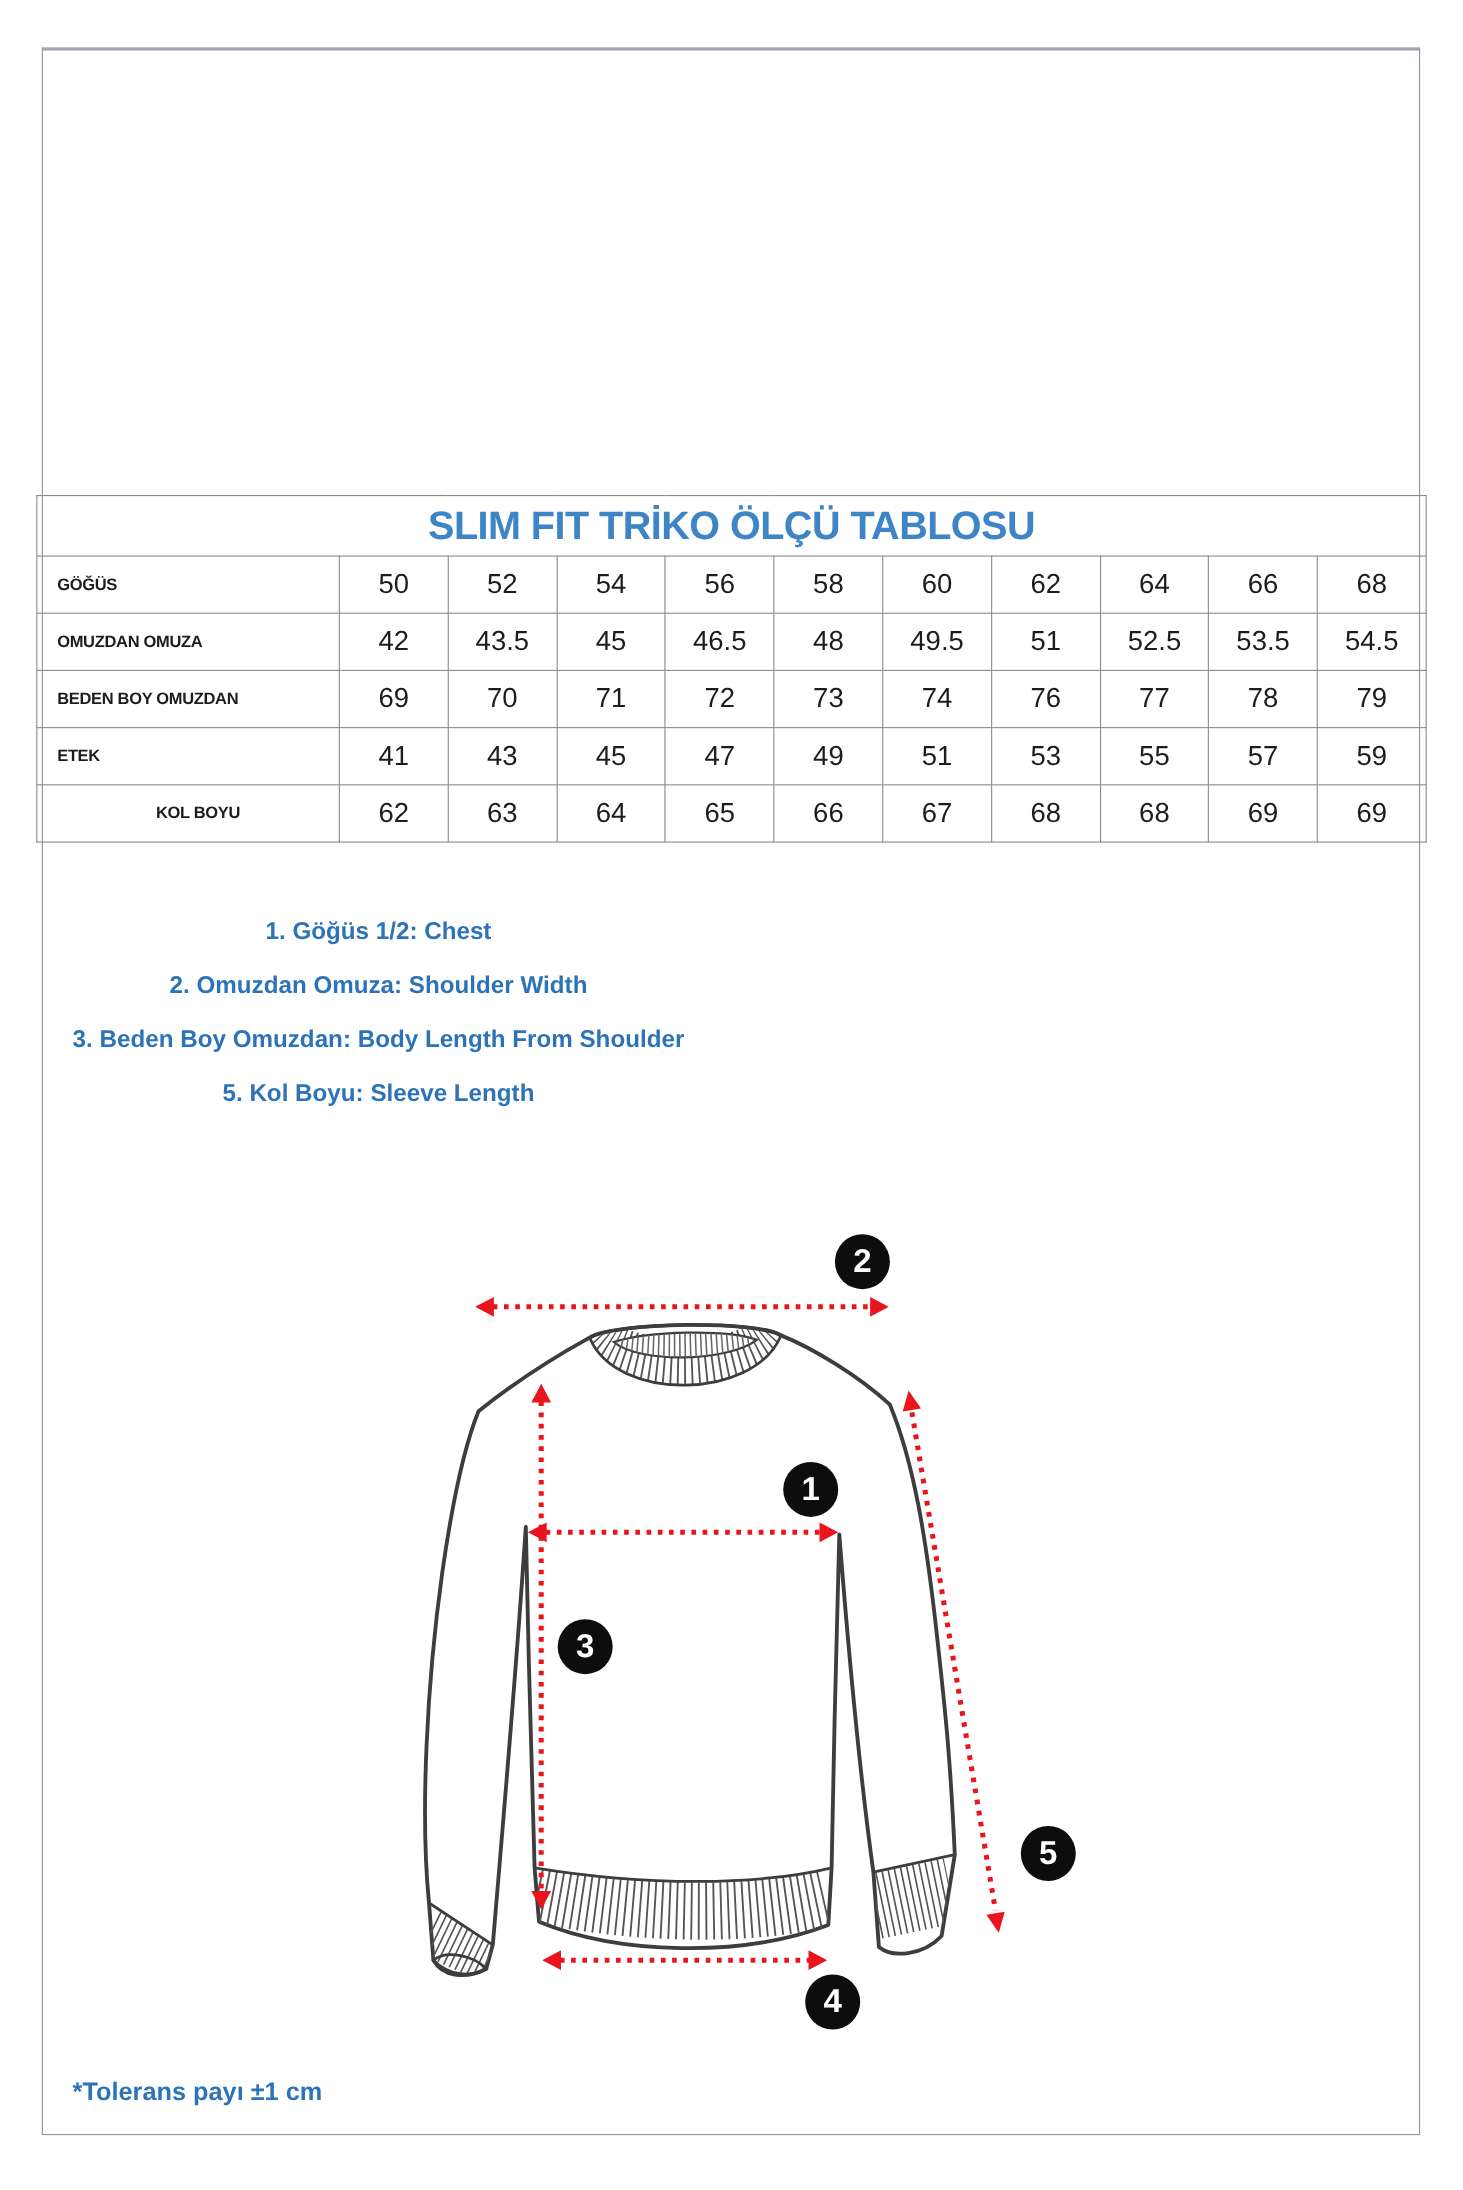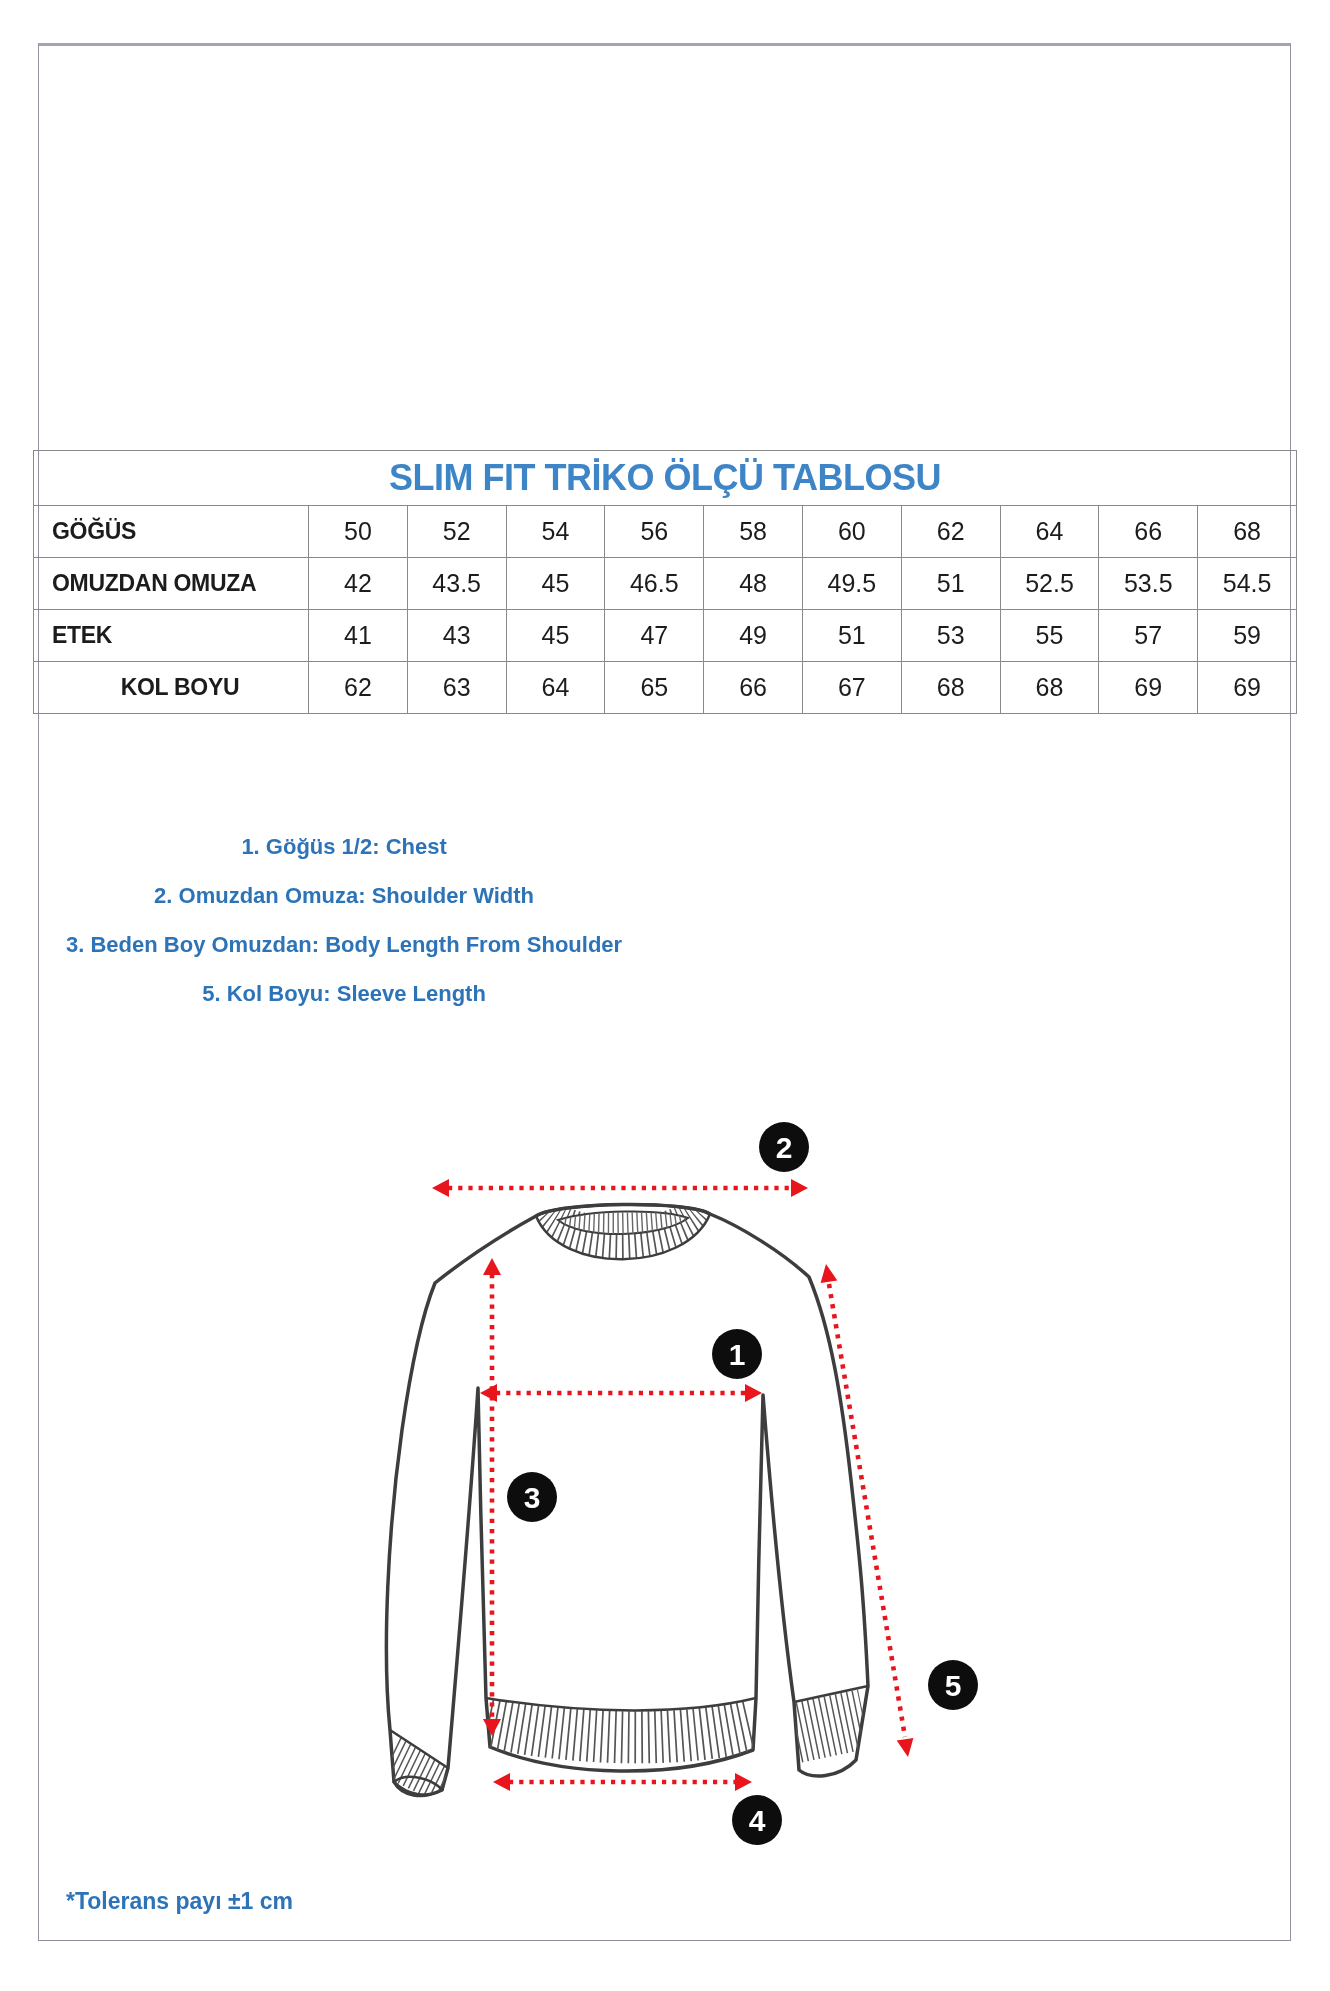--- a/index.html
+++ b/index.html
@@ -10,21 +10,21 @@
   .frame{position:absolute;left:38px;top:43px;width:1253px;height:1898px;
          border:1px solid #94919f;border-top:3px solid #a7a4b2;box-sizing:border-box;}
 
   
   .size-table{position:absolute;left:33px;top:450px;width:1264px;
               border-collapse:collapse;table-layout:fixed;color:#1c1c1c;}
   .size-table td{border:1px solid #8a8a8a;text-align:center;vertical-align:middle;
                  height:51px;font-size:25px;font-weight:400;padding:0;}
   .size-table td.title-cell{height:54px;font-size:36px;font-weight:700;
                  color:#3d85c6;letter-spacing:-0.5px;}
-  .size-table td.lbl{text-align:left;padding-left:18px;font-weight:700;font-size:23px;
+  .size-table td.lbl{text-align:left;padding-left:18px;font-weight:700;font-size:15px;
                  letter-spacing:-0.3px;}
   .size-table td.beden{font-size:24px;}
   .size-table tr.kol td{border-top-color:#c9c9c9;text-align:center;}
 
   
   .legend{position:absolute;left:66px;top:822px;color:#2d73b8;
           font-size:22px;font-weight:700;}
   .legend-item{height:49px;line-height:49px;white-space:nowrap;text-align:center;}
 
   
@@ -77,20 +77,33 @@
     <td>42</td>
     <td>43.5</td>
     <td>45</td>
     <td>46.5</td>
     <td>48</td>
     <td>49.5</td>
     <td>51</td>
     <td>52.5</td>
     <td>53.5</td>
     <td>54.5</td>
+  </tr>
+  <tr>
+    <td class="lbl">BEDEN BOY OMUZDAN</td>
+    <td>69</td>
+    <td>70</td>
+    <td>71</td>
+    <td>72</td>
+    <td>73</td>
+    <td>74</td>
+    <td>76</td>
+    <td>77</td>
+    <td>78</td>
+    <td>79</td>
   </tr>
   <tr>
     <td class="lbl">ETEK</td>
     <td>41</td>
     <td>43</td>
     <td>45</td>
     <td>47</td>
     <td>49</td>
     <td>51</td>
     <td>53</td>

